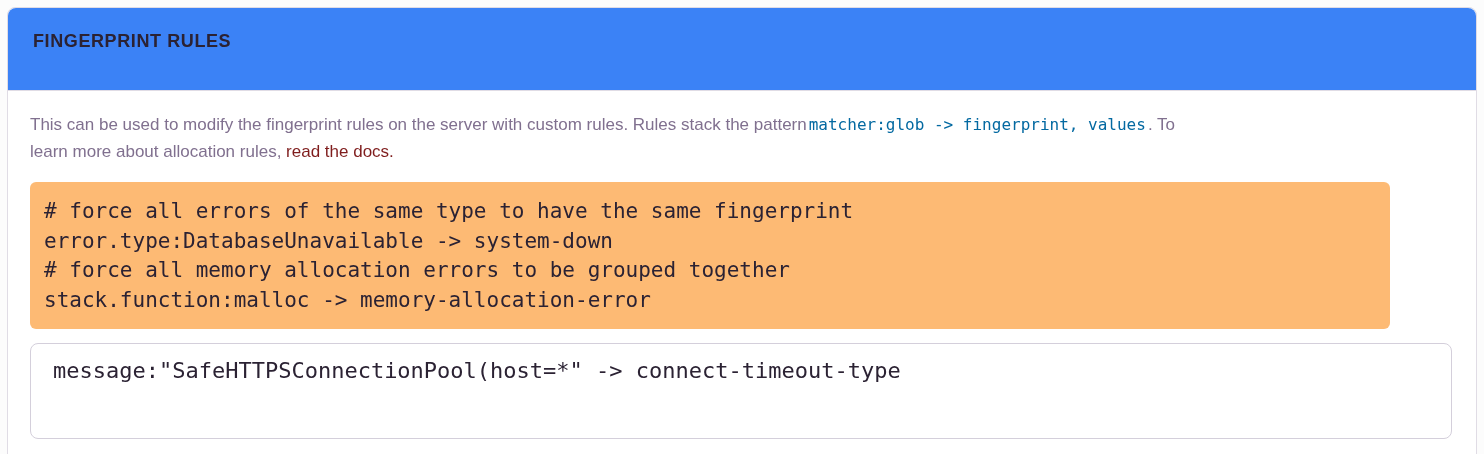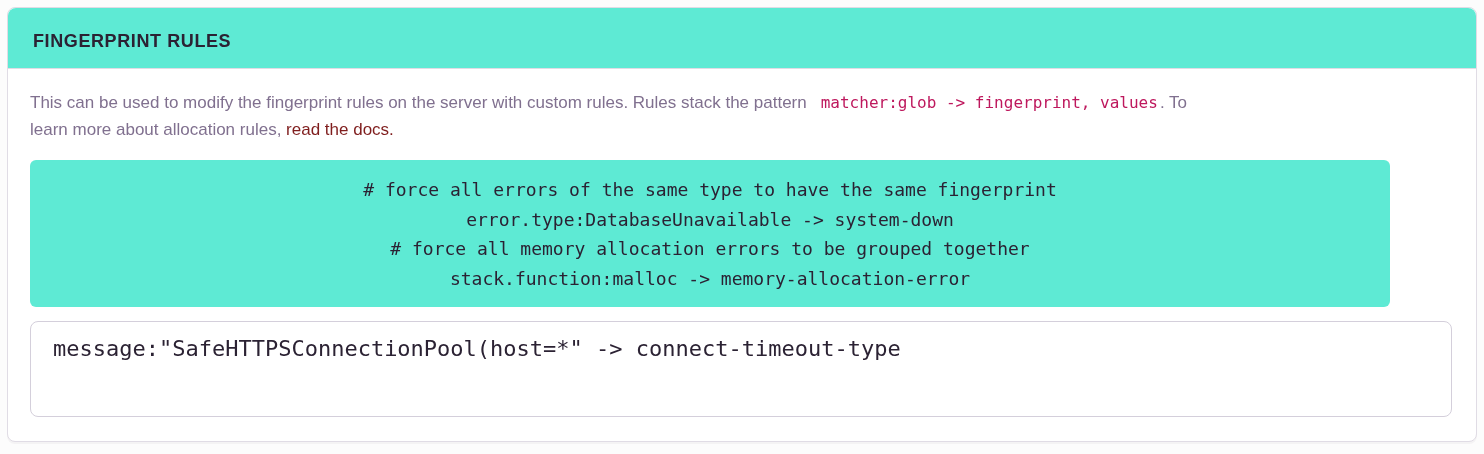--- a/index.html
+++ b/index.html
@@ -11,24 +11,24 @@
     overflow: hidden;
   }
   .panel {
     margin: 7px;
     background: #ffffff;
     border: 1px solid #e0dce5;
     border-radius: 8px;
     box-shadow: 0 2px 0 rgba(43,34,51,0.04);
   }
   .panel-header {
-    background: #5eead4;
+    background: #3b82f6;
     border-bottom: 1px solid #e0dce5;
     border-radius: 8px 8px 0 0;
-    padding: 22px 24px 16px 25px;
+    padding: 22px 24px 38px 25px;
   }
   .panel-title {
     margin: 0;
     font-size: 18px;
     line-height: 22px;
     font-weight: 700;
     letter-spacing: 0.6px;
     color: #2b2233;
   }
   .panel-body {
@@ -36,40 +36,38 @@
   }
   .desc {
     margin: 0 0 17px 0;
     font-size: 17px;
     line-height: 27px;
     color: #80708f;
   }
   .inline-code {
     font-family: "DejaVu Sans Mono", monospace;
     font-size: 16px;
-    color: #be185d;
+    color: #0369a1;
     padding: 0 2px;
-    margin-left: 12px;
   }
   .docs-link {
     color: #7f1d1d;
     text-decoration: none;
   }
   .example-code {
     margin: 0 62px 14px 0;
-    background: #5eead4;
+    background: #fdba74;
     border-radius: 6px;
     padding: 15px 14px 14px 14px;
     font-family: "DejaVu Sans Mono", monospace;
-    font-size: 18px;
+    font-size: 21px;
     line-height: 29.5px;
     color: #2b2233;
     white-space: pre;
     overflow: hidden;
-    text-align: center;
   }
   .rules-input {
     display: block;
     width: 100%;
     height: 96px;
     background: #ffffff;
     border: 1px solid #d4cfdb;
     border-radius: 8px;
     padding: 12px 22px;
     font-family: "DejaVu Sans Mono", monospace;

